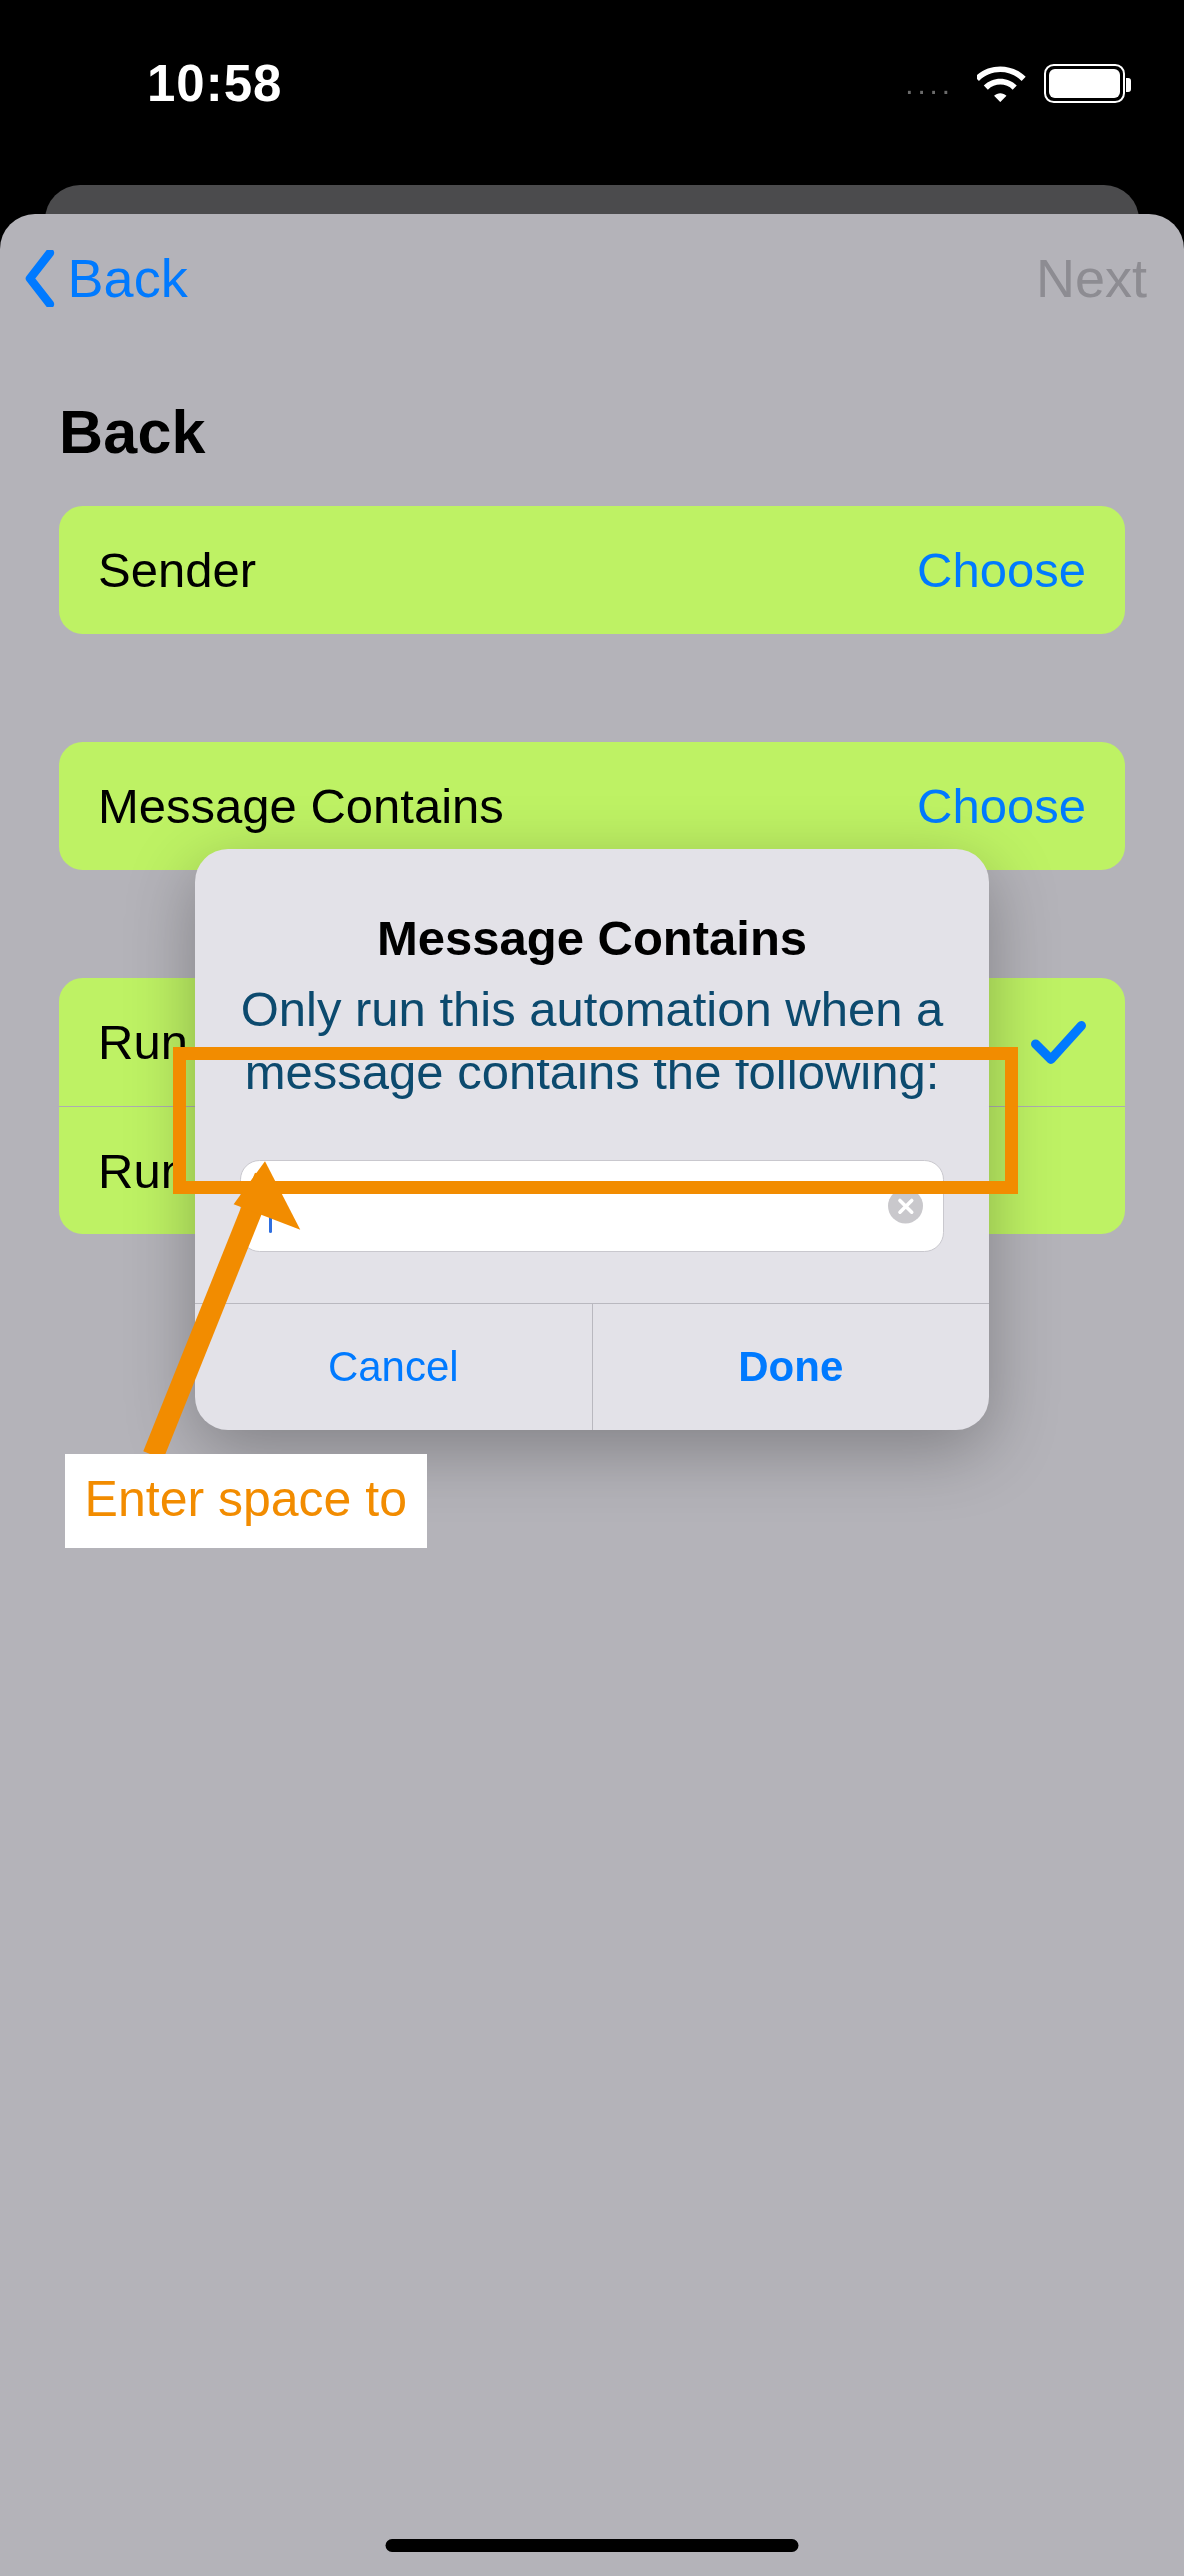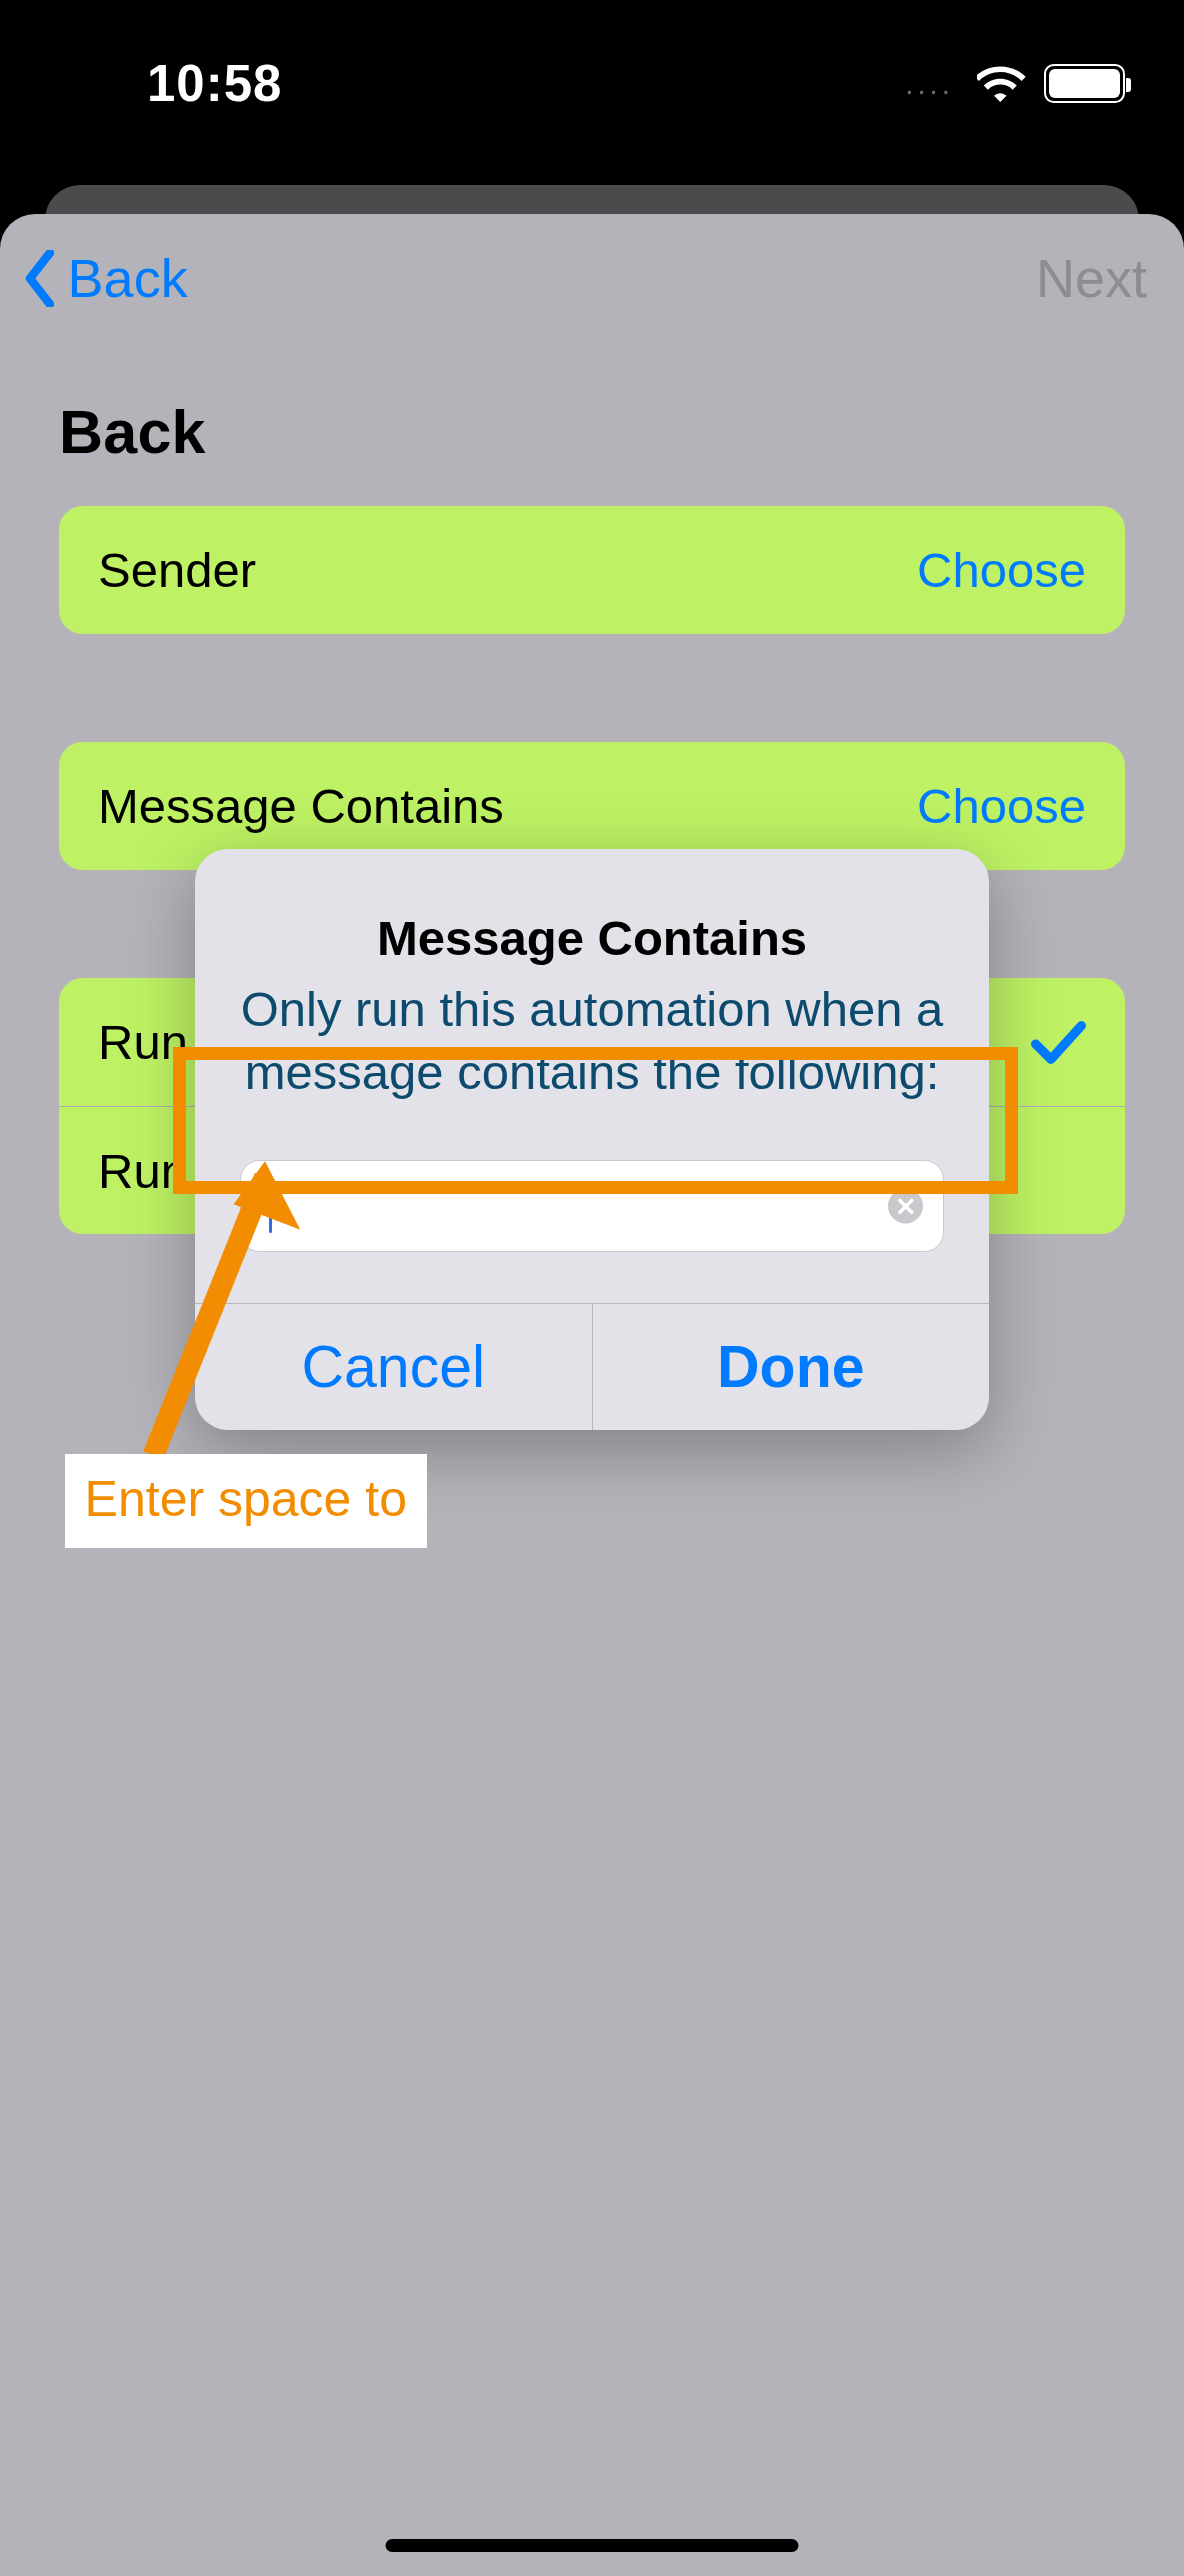--- a/index.html
+++ b/index.html
@@ -45,21 +45,21 @@
     .alert-sub { font-size: 49px; line-height: 1.28; color: #0c4a6e; margin-top: 11.8px; font-weight: 400; }
 
     .alert-input-wrap { padding: 47px 45px 51px; }
     .alert-input { position: relative; height: 92px; background: #fff; border: 1.5px solid #c9c8ce; border-radius: 19.6px; padding: 0 69px 0 27.5px; display: flex; align-items: center; }
     .caret { width: 3.9px; height: 53px; background: #2f6fe0; border-radius: 2px; animation: blink 1s steps(1,end) infinite; }
     @keyframes blink { 50% { opacity: 0; } }
     .clear-btn { position: absolute; right: 19.6px; top: 50%; transform: translateY(-50%); width: 35px; height: 35px; border-radius: 50%; background: #c9c8cc; display: flex; align-items: center; justify-content: center; }
     .clear-btn svg { display: block; }
 
     .alert-buttons { display: flex; border-top: 1.5px solid #b9b8bf; }
-    .alert-btn { flex: 1; height: 126px; display: flex; align-items: center; justify-content: center; font-size: 59px; color: #007aff; font-weight: 400; }
+    .alert-btn { flex: 1; height: 126px; display: flex; align-items: center; justify-content: center; font-size: 42px; color: #007aff; font-weight: 400; }
     .alert-btn + .alert-btn { border-left: 1.5px solid #b9b8bf; }
     .alert-btn.done { font-weight: 600; }
 
     
     .annot-box { position: absolute; left: 173px; top: 1047px; width: 845px; height: 147px; border: 13.8px solid #f28c00; pointer-events: none; }
     .annot-arrow { position: absolute; left: 118px; top: 1161px; pointer-events: none; }
     .annot-label { position: absolute; left: 65px; top: 1454px; background: #fff; padding: 13.8px 19.6px 17.7px; }
     .annot-label span { display: block; font-size: 50px; line-height: 1.25; color: #f28c00; font-weight: 400; text-align: center; }
 
     

